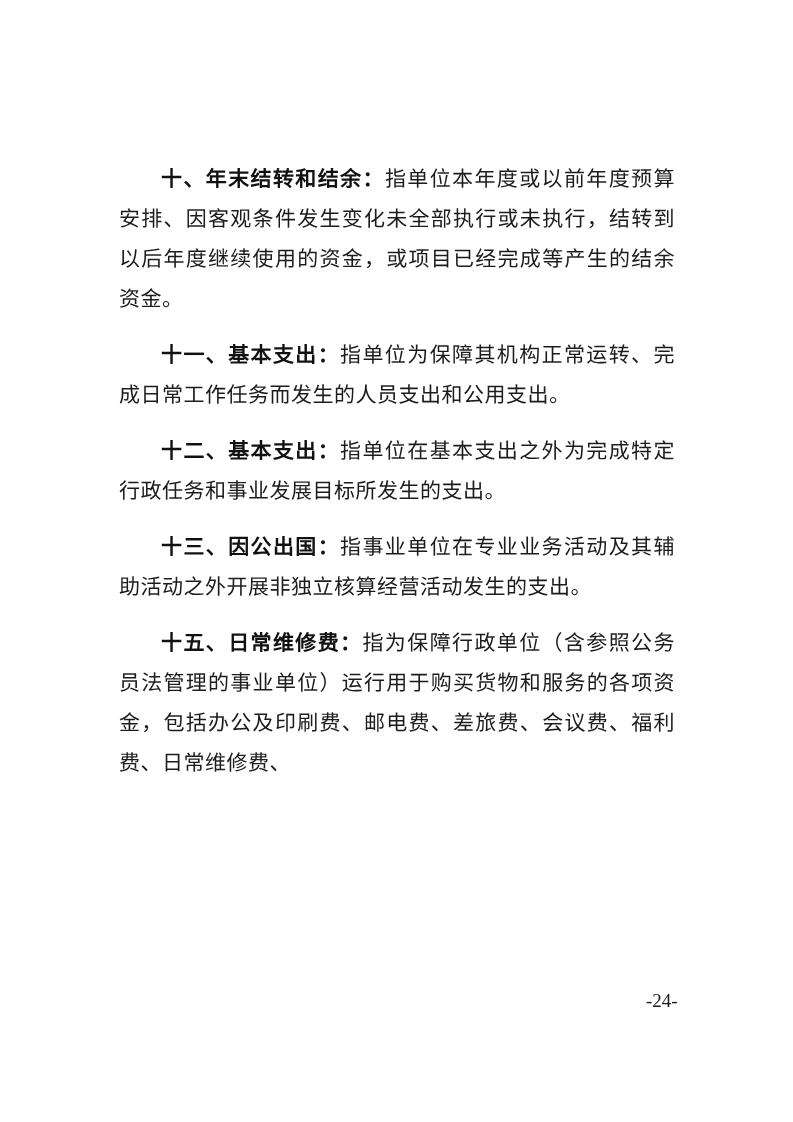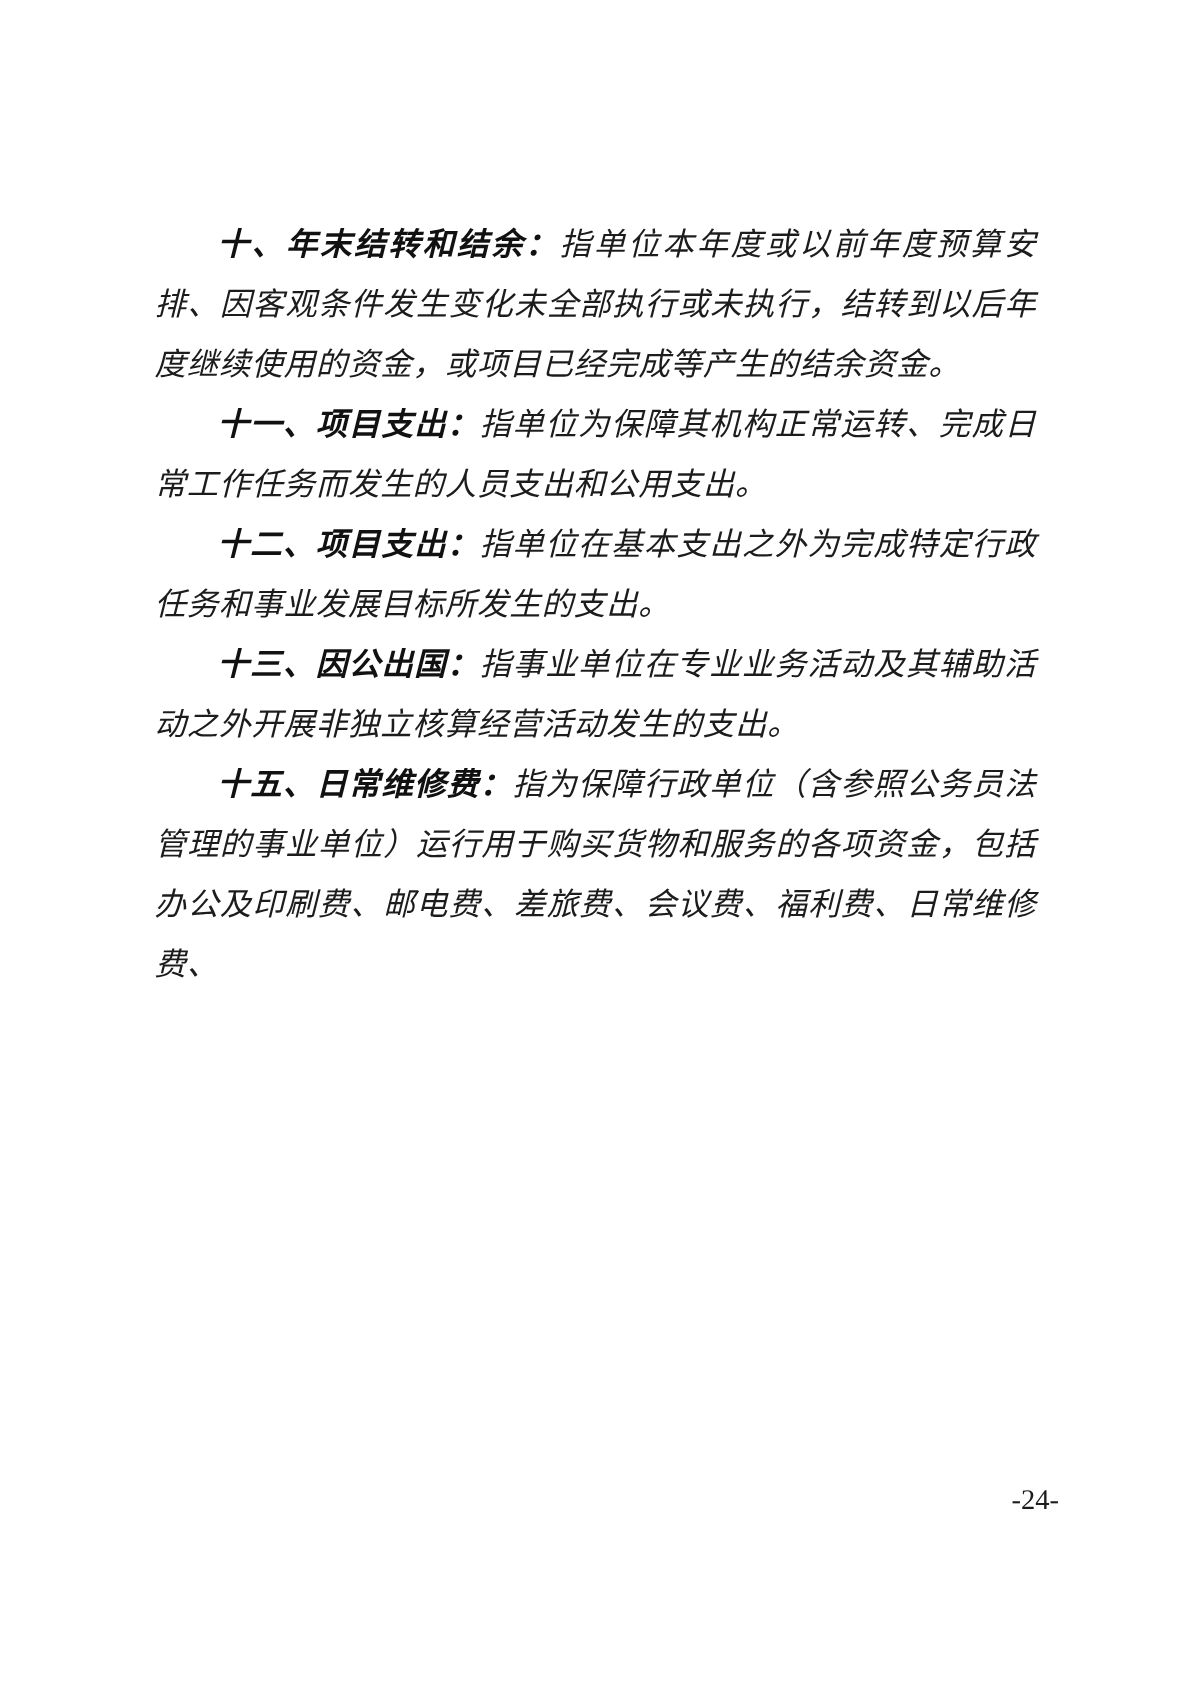--- a/index.html
+++ b/index.html
@@ -21,53 +21,52 @@
     top: 143px;
     width: 588px;
     color: #1c1c1c;
     font-size: 21px;
     line-height: 40px;
     text-align: justify;
     text-justify: inter-character;
     letter-spacing: 0.5px;
   }
   .content p {
-    margin: 0;
+    margin: 16px;
     padding: 0;
     text-indent: 2em;
-    font-style: italic;
   }
   .content .term {
     font-weight: 700;
     color: #111111;
   }
   .page-number {
     position: absolute;
     top: 990px;
     left: 646px;
     width: 60px;
     color: #1c1c1c;
     font-size: 19px;
     line-height: 22px;
-    text-align: right;
+    text-align: left;
     font-family: "Liberation Serif", "DejaVu Serif", serif;
   }
 </style>
 </head>
 <body>
 
 <div class="page">
 
   <div class="content">
 
     <p><span class="term">十、年末结转和结余：</span><span>指单位本年度或以前年度预算安排、因客观条件发生变化未全部执行或未执行，结转到以后年度继续使用的资金，或项目已经完成等产生的结余资金。</span></p>
 
-    <p><span class="term">十一、项目支出：</span><span>指单位为保障其机构正常运转、完成日常工作任务而发生的人员支出和公用支出。</span></p>
+    <p><span class="term">十一、基本支出：</span><span>指单位为保障其机构正常运转、完成日常工作任务而发生的人员支出和公用支出。</span></p>
 
-    <p><span class="term">十二、项目支出：</span><span>指单位在基本支出之外为完成特定行政任务和事业发展目标所发生的支出。</span></p>
+    <p><span class="term">十二、基本支出：</span><span>指单位在基本支出之外为完成特定行政任务和事业发展目标所发生的支出。</span></p>
 
     <p><span class="term">十三、因公出国：</span><span>指事业单位在专业业务活动及其辅助活动之外开展非独立核算经营活动发生的支出。</span></p>
 
 
     <p><span class="term">十五、日常维修费：</span><span>指为保障行政单位（含参照公务员法管理的事业单位）运行用于购买货物和服务的各项资金，包括办公及印刷费、邮电费、差旅费、会议费、福利费、日常维修费、</span></p>
 
   </div>
 
   <div class="page-number">-24-</div>
 

